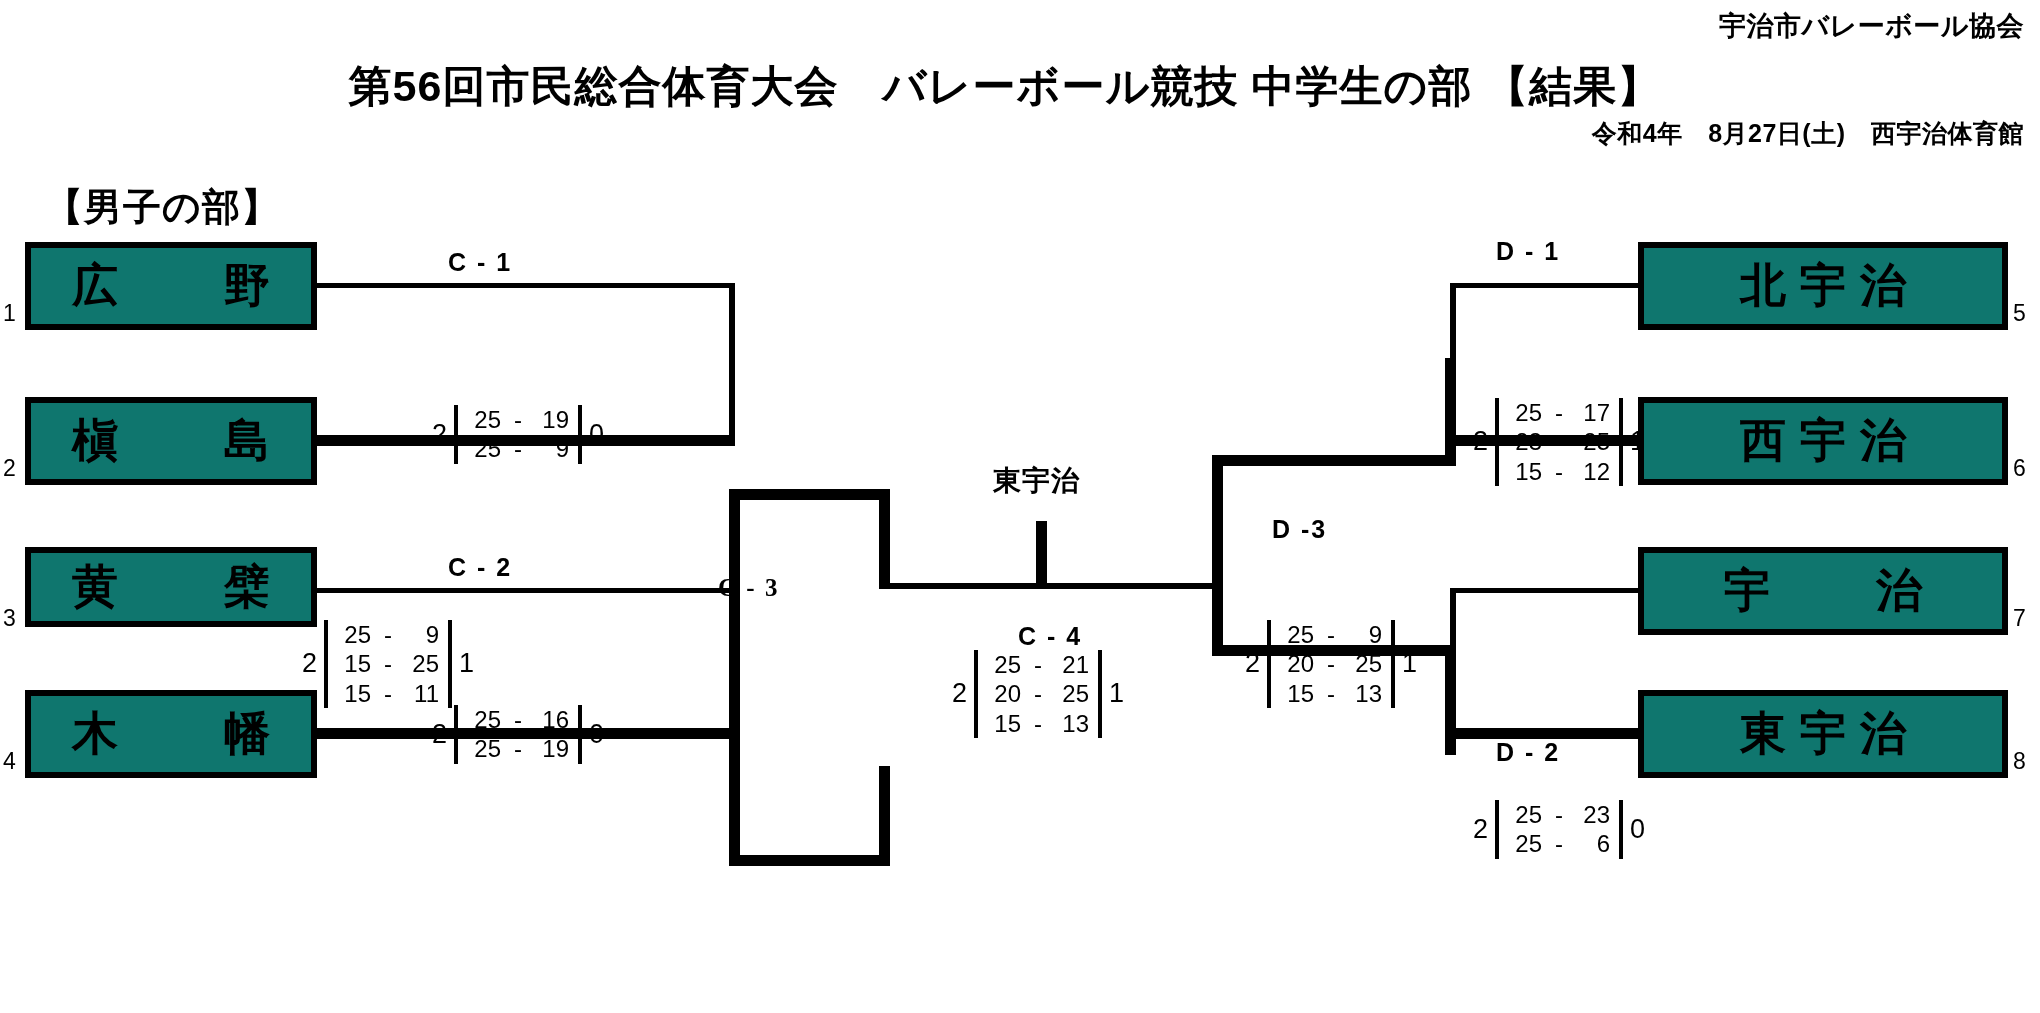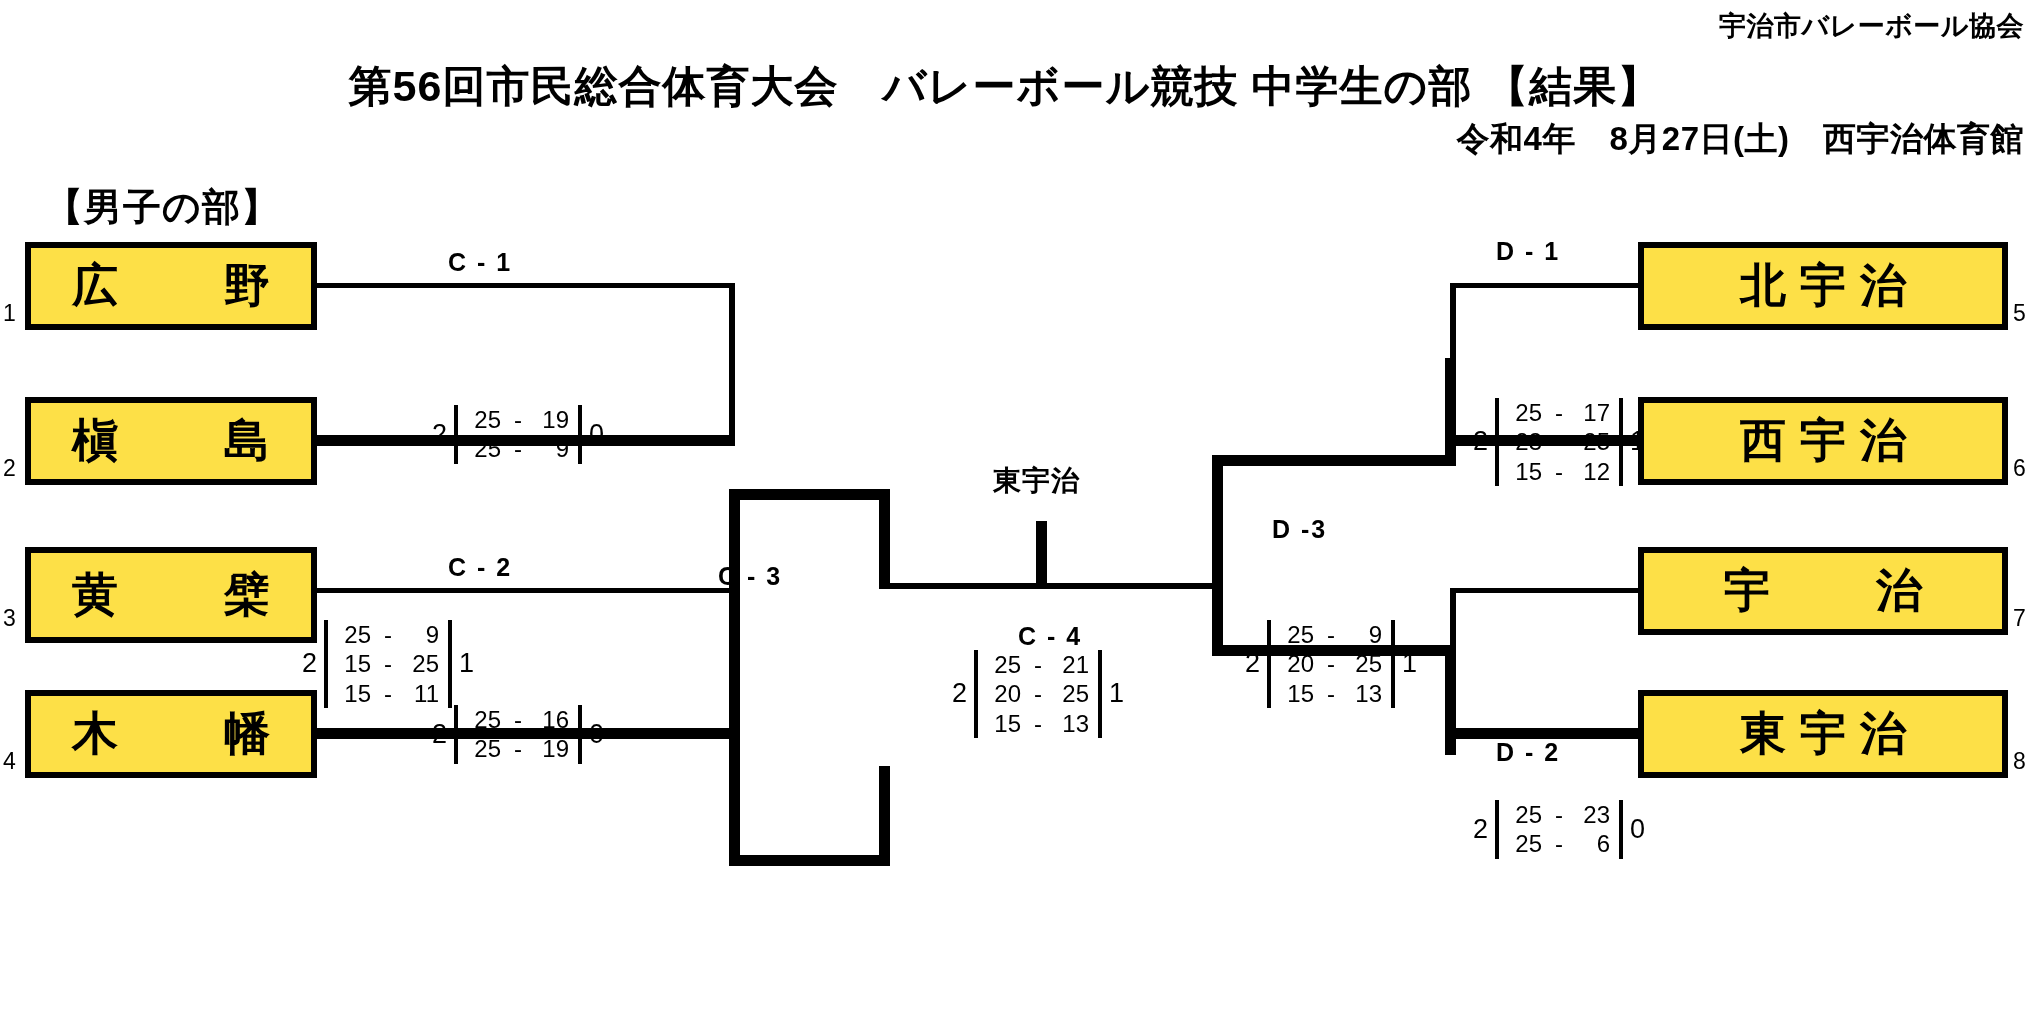--- a/index.html
+++ b/index.html
@@ -46,41 +46,41 @@
     text-align: center;
     font-size: 43px;
     font-weight: 700;
     letter-spacing: 1px;
     white-space: nowrap;
   }
   .hdr-date {
     position: absolute;
     right: 16px;
     top: 117px;
-    font-size: 33px;
+    font-size: 25px;
     font-weight: 700;
     letter-spacing: 0.5px;
     white-space: nowrap;
   }
   .section-label {
     position: absolute;
     left: 45px;
     top: 182px;
     font-size: 38px;
     font-weight: 700;
     letter-spacing: 1px;
     white-space: nowrap;
   }
 
   
   .team-box {
     position: absolute;
     box-sizing: border-box;
     border: 6px solid #000;
-    background: #fde047;
+    background: #0f766e;
     display: flex;
     align-items: center;
     justify-content: center;
     font-size: 46px;
     font-weight: 700;
     letter-spacing: 14px;
     text-indent: 14px;
     white-space: nowrap;
   }
   .team-box.wide-sp { letter-spacing: 30px; text-indent: 30px; }
@@ -171,21 +171,21 @@
   <div class="hdr-title">第56回市民総合体育大会　バレーボール競技 中学生の部 【結果】</div>
   <div class="hdr-date">令和4年　8月27日(土)　西宇治体育館</div>
   <div class="section-label">【男子の部】</div>
 
   <div class="team-box wide-sp" style="left:25px;  top:242px; width:292px; height:88px;">広　野</div>
   <div class="seed" style="left:3px; top:300px;">1</div>
 
   <div class="team-box wide-sp" style="left:25px;  top:397px; width:292px; height:88px;">槇　島</div>
   <div class="seed" style="left:3px; top:455px;">2</div>
 
-  <div class="team-box wide-sp" style="left:25px;  top:547px; width:292px; height:96px;">黄　檗</div>
+  <div class="team-box wide-sp" style="left:25px;  top:547px; width:292px; height:80px;">黄　檗</div>
   <div class="seed" style="left:3px; top:605px;">3</div>
 
   <div class="team-box wide-sp" style="left:25px;  top:690px; width:292px; height:88px;">木　幡</div>
   <div class="seed" style="left:3px; top:748px;">4</div>
 
   <div class="team-box" style="left:1638px; top:242px; width:370px; height:88px;">北宇治</div>
   <div class="seed" style="left:2013px; top:300px;">5</div>
 
   <div class="team-box" style="left:1638px; top:397px; width:370px; height:88px;text-align:right;">西宇治</div>
   <div class="seed" style="left:2013px; top:455px;">6</div>
@@ -227,21 +227,21 @@
   <div class="ln" style="left:1445px; top:645px; width:11px; height:110px;"></div>
 
   <div class="ln" style="left:1201px; top:583px; width:11px; height:6px;"></div>
 
   <div class="ln" style="left:1036px; top:521px; width:11px; height:66px;"></div>
 
   <div class="winner-name" style="left:993px; top:462px;">東宇治</div>
 
   <div class="match-code" style="left:448px; top:248px;text-align:right;">C - 1</div>
   <div class="match-code" style="left:448px; top:553px;">C - 2</div>
-  <div class="match-code" style="left:718px; top:562px;">C - 3</div>
+  <div class="match-code" style="left:718px; top:574px;font-family:Liberation Serif, serif;">C - 3</div>
   <div class="match-code" style="left:1018px; top:622px;">C - 4</div>
   <div class="match-code" style="left:1496px; top:237px;">D - 1</div>
   <div class="match-code" style="left:1496px; top:738px;">D - 2</div>
   <div class="match-code" style="left:1272px; top:515px;">D -3</div>
 
   <div class="score" style="left:425px; top:405px;">
     <span class="sets">2</span>
     <span class="bar"></span>
     <span class="games">
       <span class="row">

